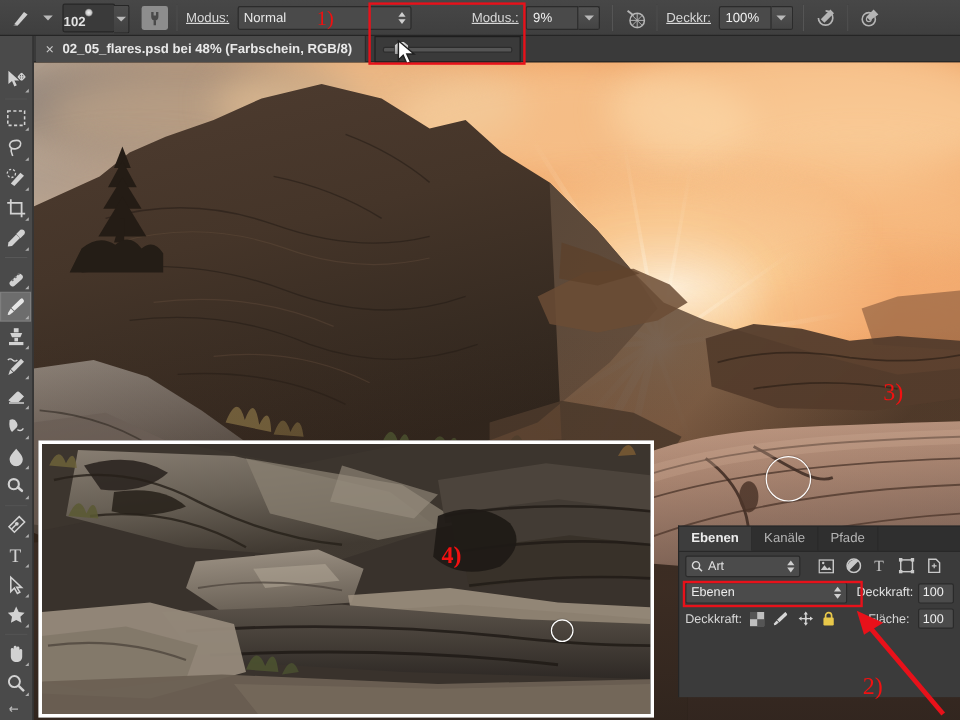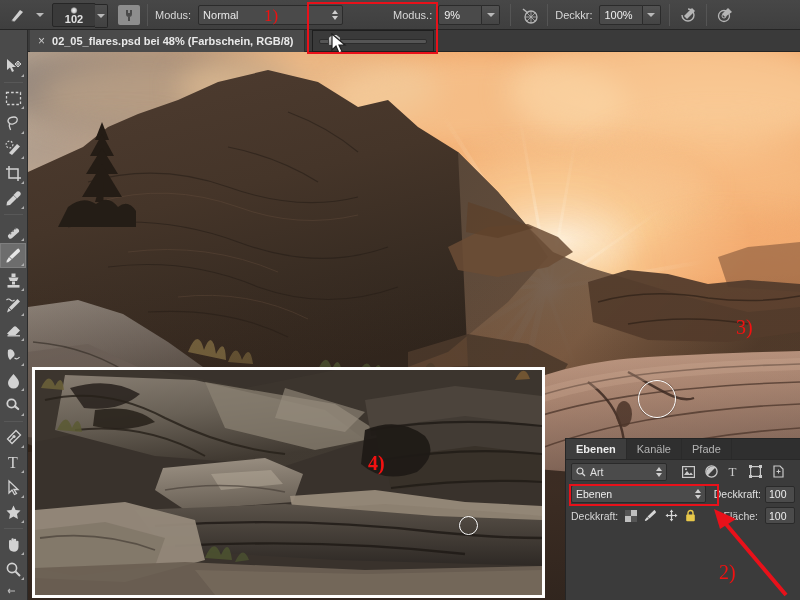--- a/index.html
+++ b/index.html
@@ -19,39 +19,39 @@
     display:flex; align-items:center; padding-left:6px;
     font-size:11px; color:#cfcfcf;
   }
   .ob-sep{ width:1px; height:22px; background:#2e2e2e; border-right:1px solid #555; margin:0 7px; }
   .tri-down{
     width:0;height:0;border-left:4px solid transparent;border-right:4px solid transparent;
     border-top:4px solid #b9b9b9; margin-left:6px;
   }
   .brush-size-box{
     width:44px;height:24px;background:#3a3a3a;border:1px solid #262626;border-radius:2px;
-    display:flex;flex-direction:column;align-items:center;justify-content:flex-end;
+    display:flex;flex-direction:column;justify-content:flex-end;
     position:relative; margin-left:8px;
   }
   .brush-dot{
     position:absolute; top:3px; left:50%; transform:translateX(-50%);
     width:7px;height:7px;border-radius:50%;
     background:radial-gradient(circle,#f2f2f2 0%,#c8c8c8 45%,rgba(160,160,160,0) 75%);
   }
   .brush-size-num{ font-size:11px; font-weight:bold; color:#e2e2e2; line-height:13px; }
   .brush-size-arrow{
     position:absolute; right:-13px; top:0; width:13px;height:24px;
     background:linear-gradient(#4d4d4d,#414141); border:1px solid #262626; border-left:none;
     display:flex;align-items:center;justify-content:center;border-radius:0 2px 2px 0;
   }
   .tablet-icon{
     width:22px;height:20px;background:#8d8d8d;border-radius:2px;margin-left:22px;
     display:flex;align-items:center;justify-content:center; color:#3a3a3a;
   }
-  .lbl{ color:#d8d8d8; font-size:11px; }
+  .lbl{ color:#d8d8d8; font-size:11px;text-decoration:underline; }
   .select-box{
     height:20px; background:#4a4a4a; border:1px solid #2b2b2b; border-radius:2px;
     display:flex; align-items:center; padding:0 4px; font-size:11px; color:#e8e8e8;
     position:relative;
   }
   .stepper{
     display:flex; flex-direction:column; justify-content:center; align-items:center;
     margin-left:auto; padding-left:6px; gap:2px;
   }
   .st-up{width:0;height:0;border-left:3px solid transparent;border-right:3px solid transparent;border-bottom:4px solid #cfcfcf;}
@@ -177,21 +177,21 @@
     position:absolute; color:#f21111; font-family:"Liberation Serif", serif;
     font-size:19px; z-index:30; font-weight:normal;
   }
   .brush-cursor{
     position:absolute; border:1.5px solid #ffffff; border-radius:50%;
     box-shadow:0 0 1px rgba(0,0,0,0.8); z-index:28;
   }
 
   
   .layers-panel{
-    position:absolute; left:565px; top:438px; width:235px; height:162px;
+    position:absolute; left:565px; top:438px; width:235px; height:143px;
     background:#3b3b3b; border-left:1px solid #252525; border-top:1px solid #252525;
     z-index:25; font-size:11px;
   }
   .panel-tabs{
     height:21px; display:flex; align-items:stretch; background:#2f2f2f;
     border-bottom:1px solid #282828;
   }
   .panel-tab{
     display:flex; align-items:center; padding:0 10px; color:#b4b4b4; font-size:11px;
     border-right:1px solid #2a2a2a;

